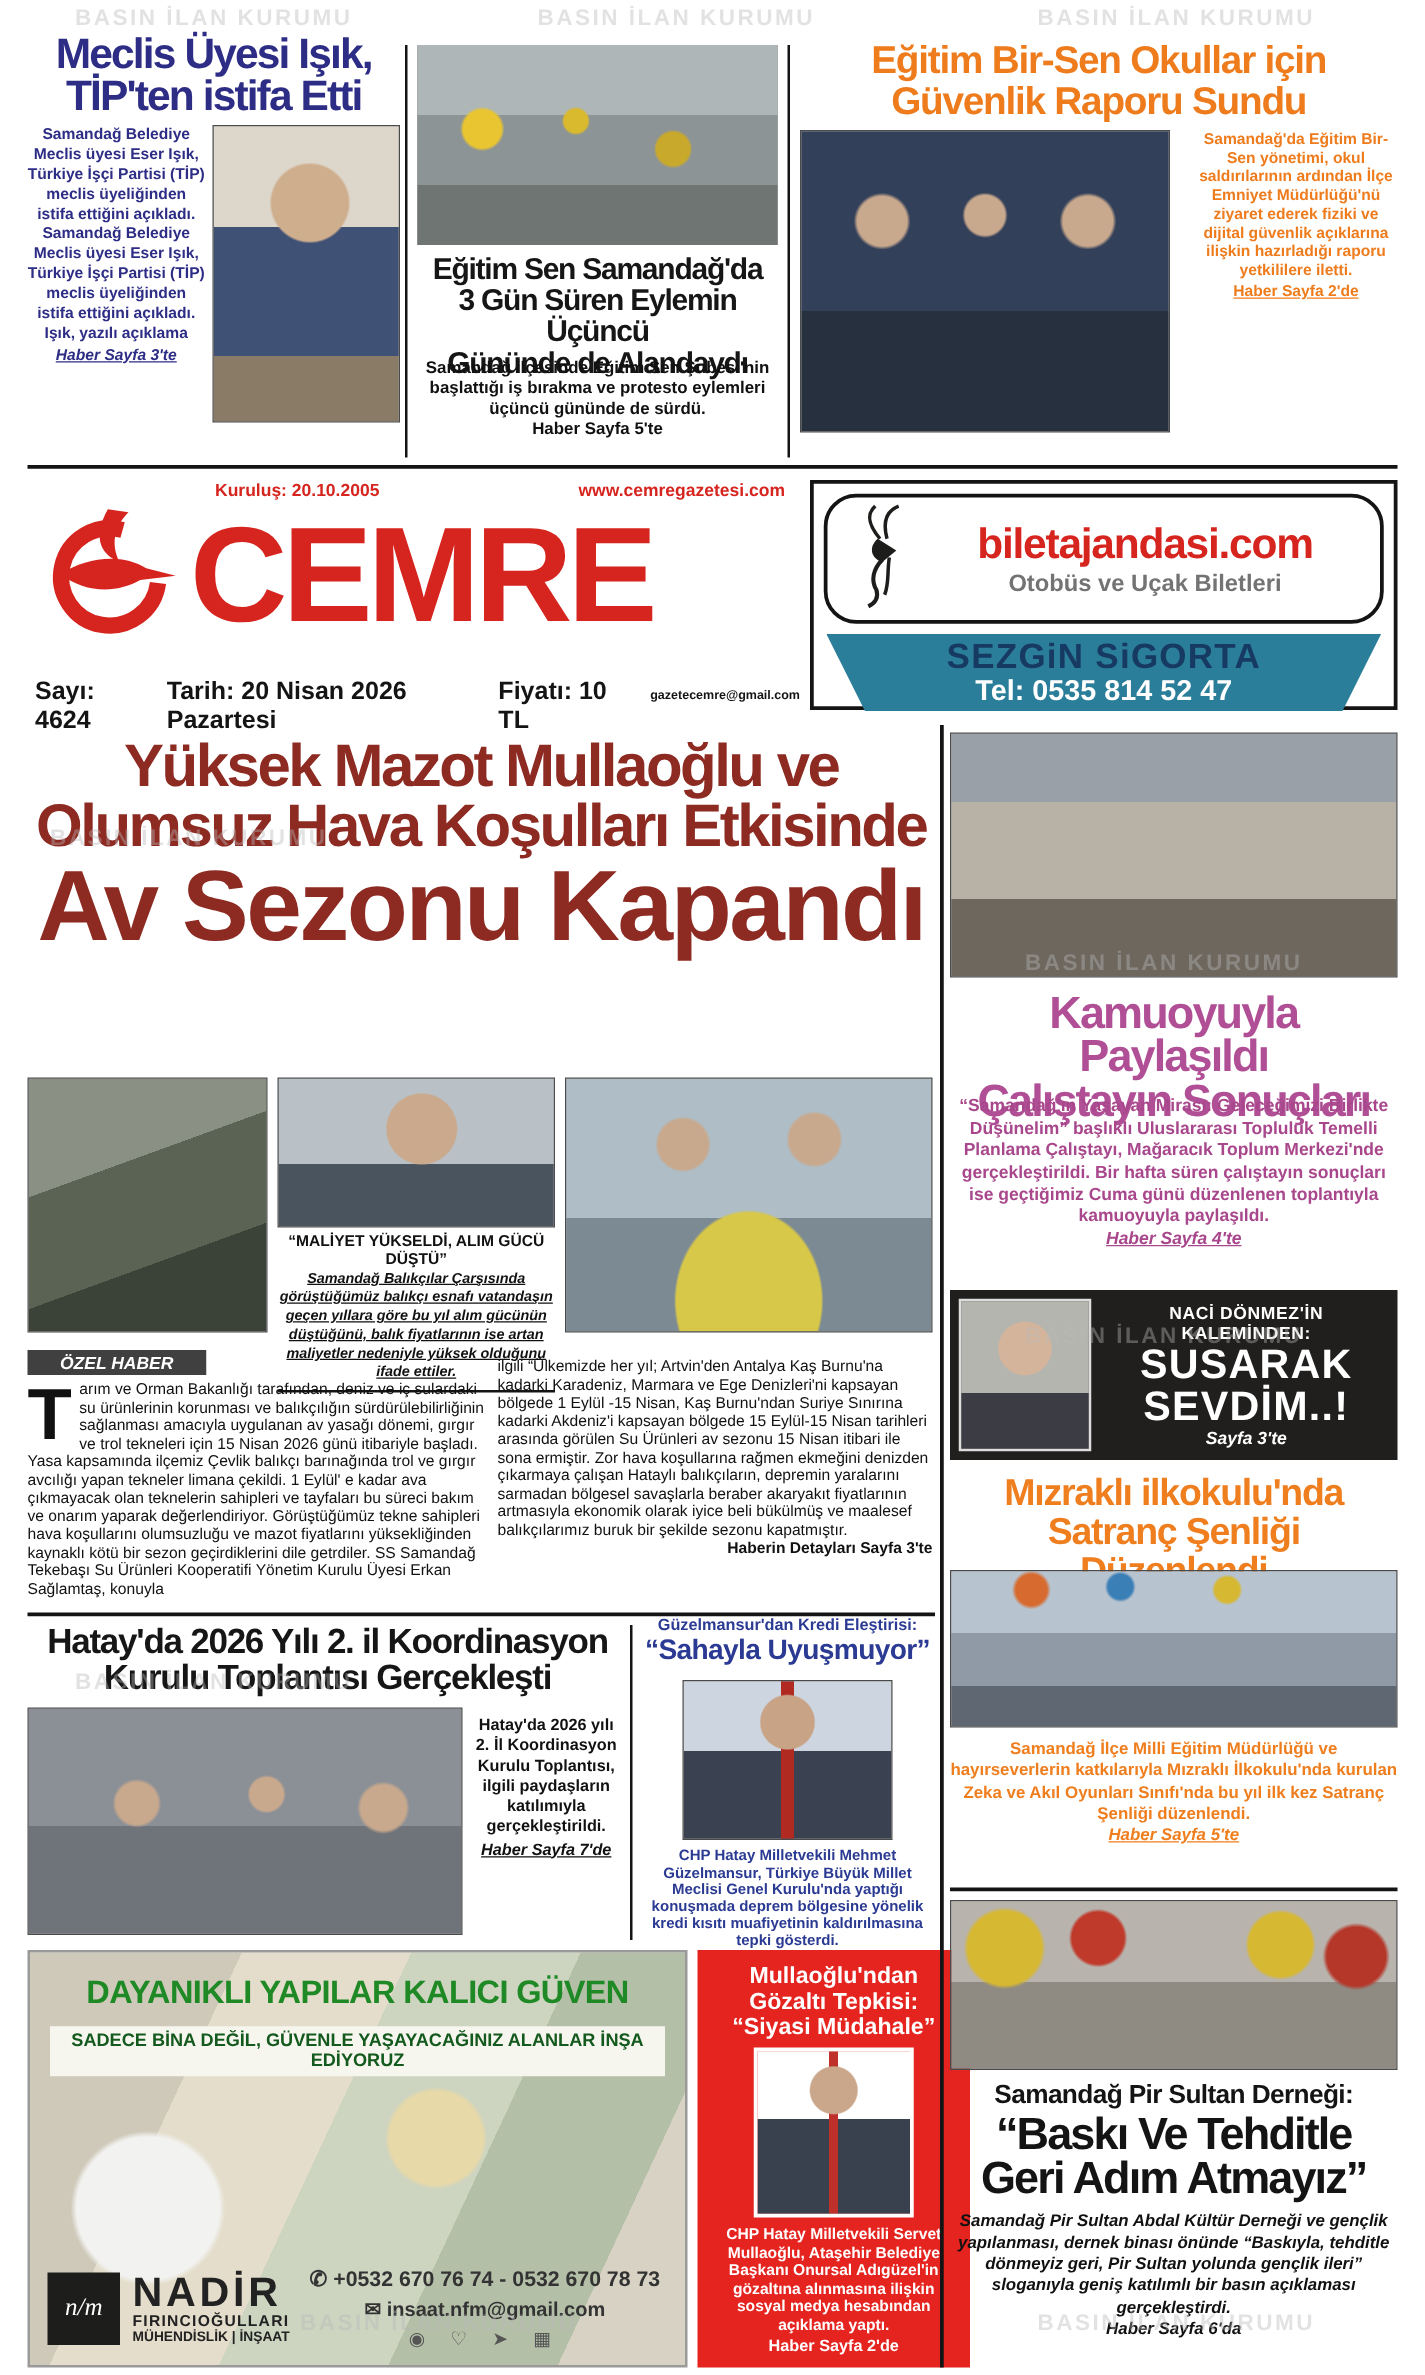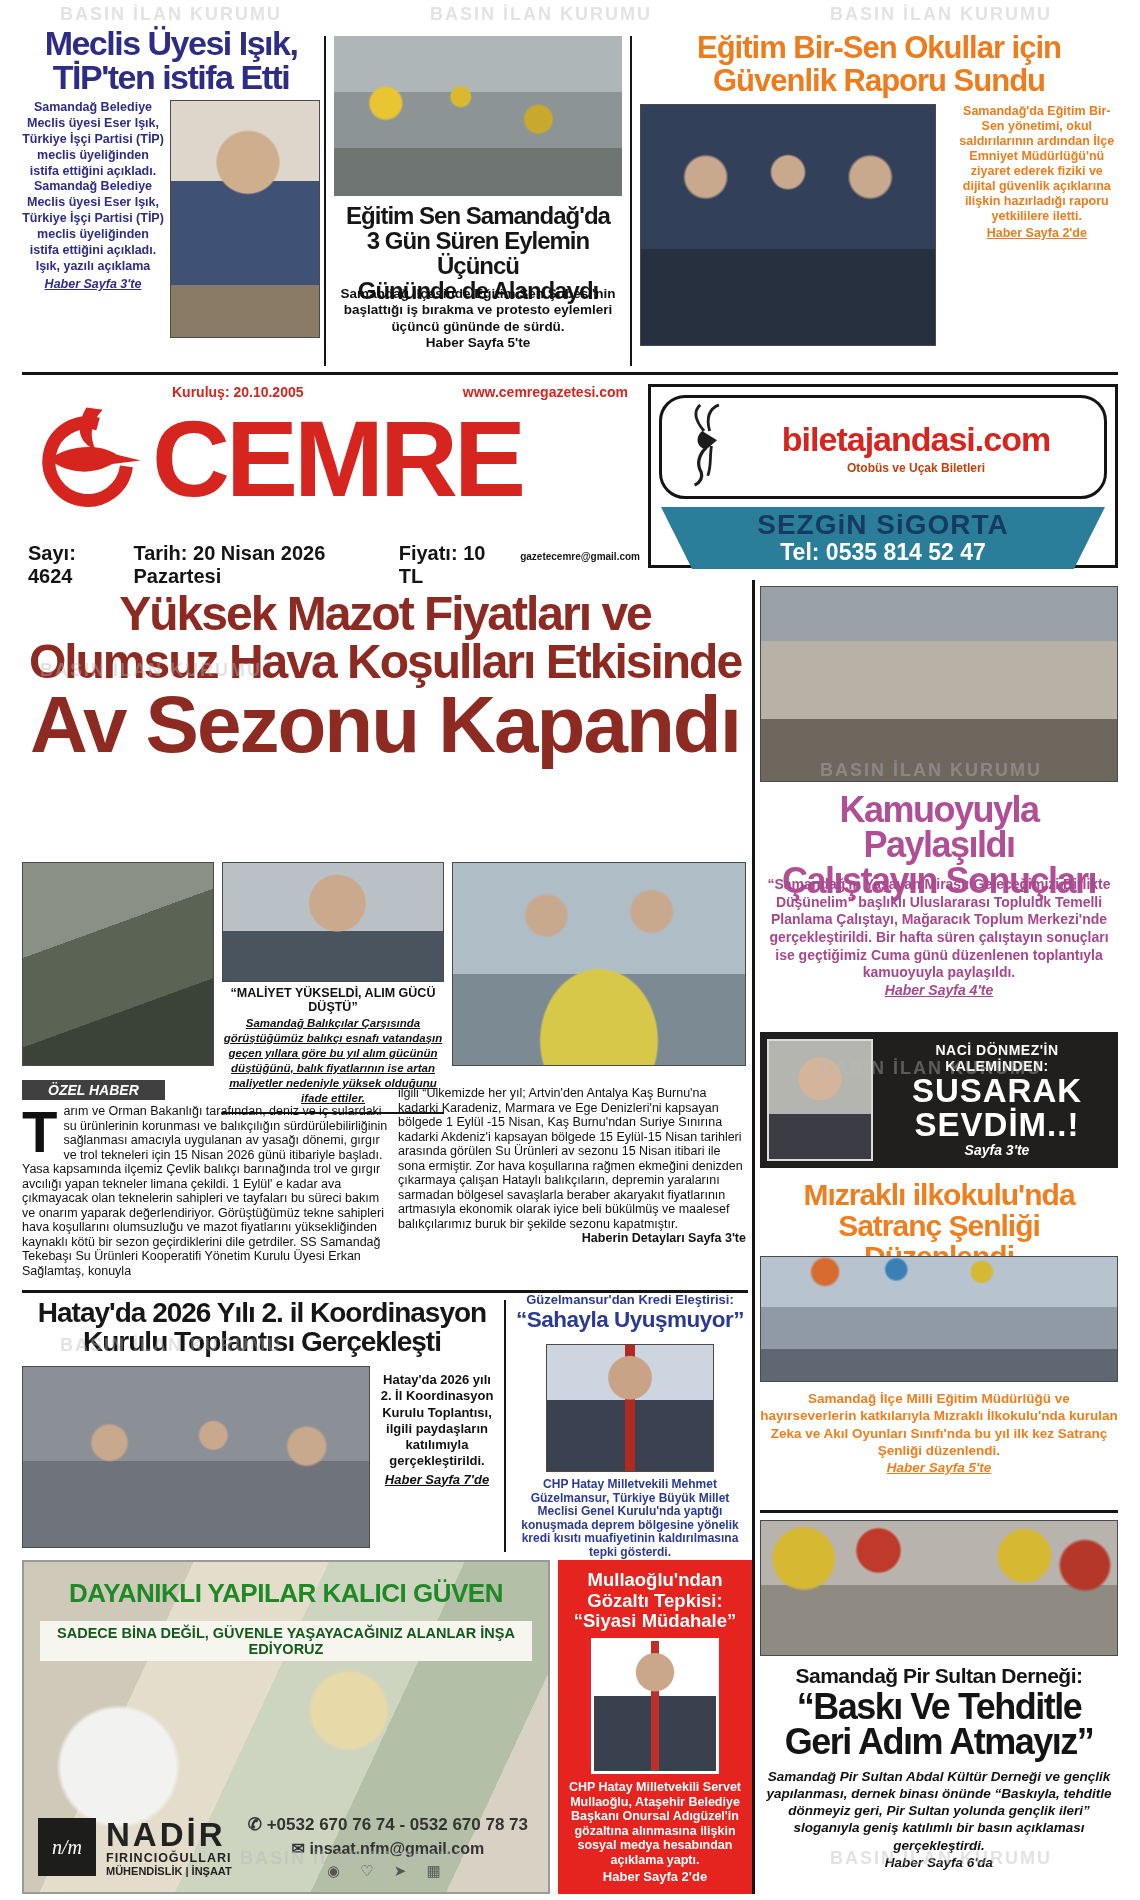--- a/index.html
+++ b/index.html
@@ -112,21 +112,21 @@
   #mast-bottom{ left:28px; top:542px; width:612px; display:flex; align-items:baseline;
                 gap:22px; font-weight:800; font-size:20px; color:#141414; }
   #mast-email { font-size:10px; font-weight:700; letter-spacing:0; }
 
   #mast-ad    { left:648px; top:384px; width:470px; height:184px; border:3px solid #141414;
                 background:#fff; }
   #bilet-box  { margin:8px; height:104px; border:3px solid #141414; border-radius:26px;
                 display:flex; align-items:center; gap:10px; padding:6px 14px; }
   #bilet-col  { flex:1; text-align:center; }
   #bilet-site { color:#d6251f; font-weight:900; font-size:34px; letter-spacing:-1px; }
-  #bilet-tag  { color:#c2410c; font-weight:800; font-size:12px; margin-top:2px; }
+  #bilet-tag  { color:#737373; font-weight:800; font-size:19px; margin-top:2px; }
   #sezgin     { margin:0 10px; height:62px; background:#2b7e99;
                 clip-path:polygon(0 0,100% 0,93% 100%,7% 100%);
                 display:flex; flex-direction:column; align-items:center; justify-content:center; }
   #sezgin-name{ color:#173a63; font-weight:900; font-size:28px; letter-spacing:1px; line-height:1; }
   #sezgin-tel { color:#ffffff; font-weight:800; font-size:23px; line-height:1.15; }
 
   
   #main-hl { left:22px; top:590px; width:726px; color:#8d2a22; font-weight:900;
              letter-spacing:-2px; line-height:.99; }
   #main-hl .l12 { font-size:48px; }
@@ -182,21 +182,21 @@
                font-style:italic; font-size:20px; flex:none; }
   #cad-name  { font-weight:900; font-size:33px; letter-spacing:3px; color:#222; line-height:1; }
   #cad-sub1  { font-weight:800; font-size:12.5px; letter-spacing:1px; color:#222; }
   #cad-sub2  { font-weight:700; font-size:11px; color:#222; }
   #cad-right { flex:1; text-align:center; }
   #cad-phone { font-weight:800; font-size:17px; color:#333; }
   #cad-mail  { font-weight:700; font-size:16px; color:#333; margin-top:4px; }
   #cad-social{ margin-top:4px; color:#555; font-size:15px; letter-spacing:8px; }
 
   
-  #mulla { left:558px; top:1560px; width:194px; height:334px; background:#e5231f;
+  #mulla { left:558px; top:1560px; width:218px; height:334px; background:#e5231f;
            padding:10px 8px; text-align:center; color:#fff; }
   .mulla-kick { font-weight:900; font-size:18.5px; line-height:1.12; }
   #ph-mulla   { position:relative; width:128px; height:136px; margin:6px auto 6px; }
   #mulla-body { font-weight:700; font-size:12.5px; line-height:1.16; }
   #mulla-link { font-weight:900; font-size:13px; margin-top:2px; }
 
   
   #vr-right  { left:752px; top:580px; width:3px; height:1314px; }
   #ph-hall   { left:760px; top:586px; width:358px; height:196px; }
   #cal-head  { left:760px; top:792px; width:358px; color:#b04f95; font-weight:900;
@@ -319,21 +319,21 @@
         <div id="bilet-tag">Otobüs ve Uçak Biletleri</div>
       </span>
     </div>
     <div id="sezgin">
       <div id="sezgin-name">SEZGiN SiGORTA</div>
       <div id="sezgin-tel">Tel: 0535 814 52 47</div>
     </div>
   </div>
 
   <div class="abs ctr" id="main-hl">
-    <div class="l12">Yüksek Mazot Fiyatları ve</div>
+    <div class="l12">Yüksek Mazot Mullaoğlu ve</div>
     <div class="l12">Olumsuz Hava Koşulları Etkisinde</div>
     <div class="l3">Av Sezonu Kapandı</div>
   </div>
 
   <div class="ph" id="ph-nets"></div>
   <div class="ph" id="ph-fisher"></div>
   <div class="ph" id="ph-twomen"></div>
 
   <div class="abs" id="cap-box">
     <div id="cap-title">“MALİYET YÜKSELDİ, ALIM GÜCÜ DÜŞTÜ”</div>

